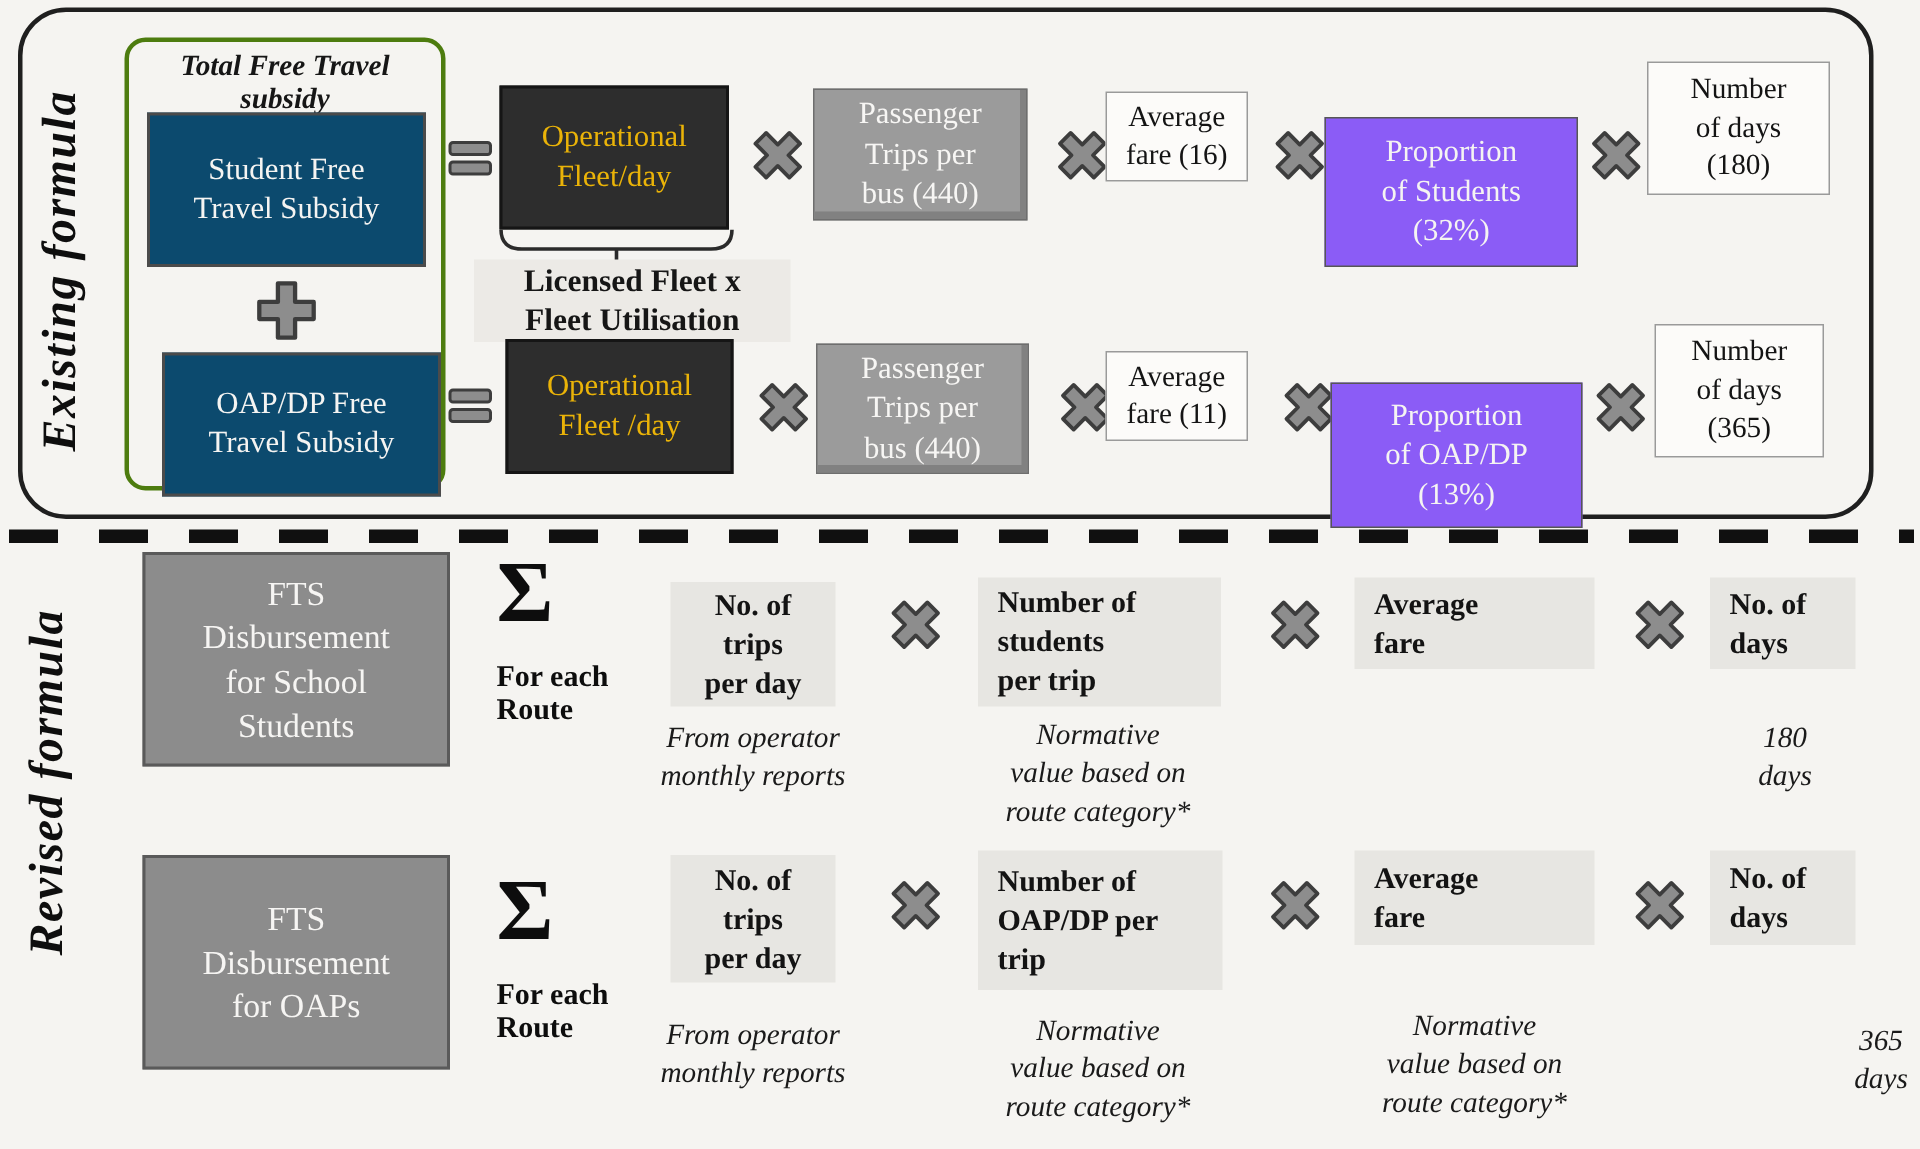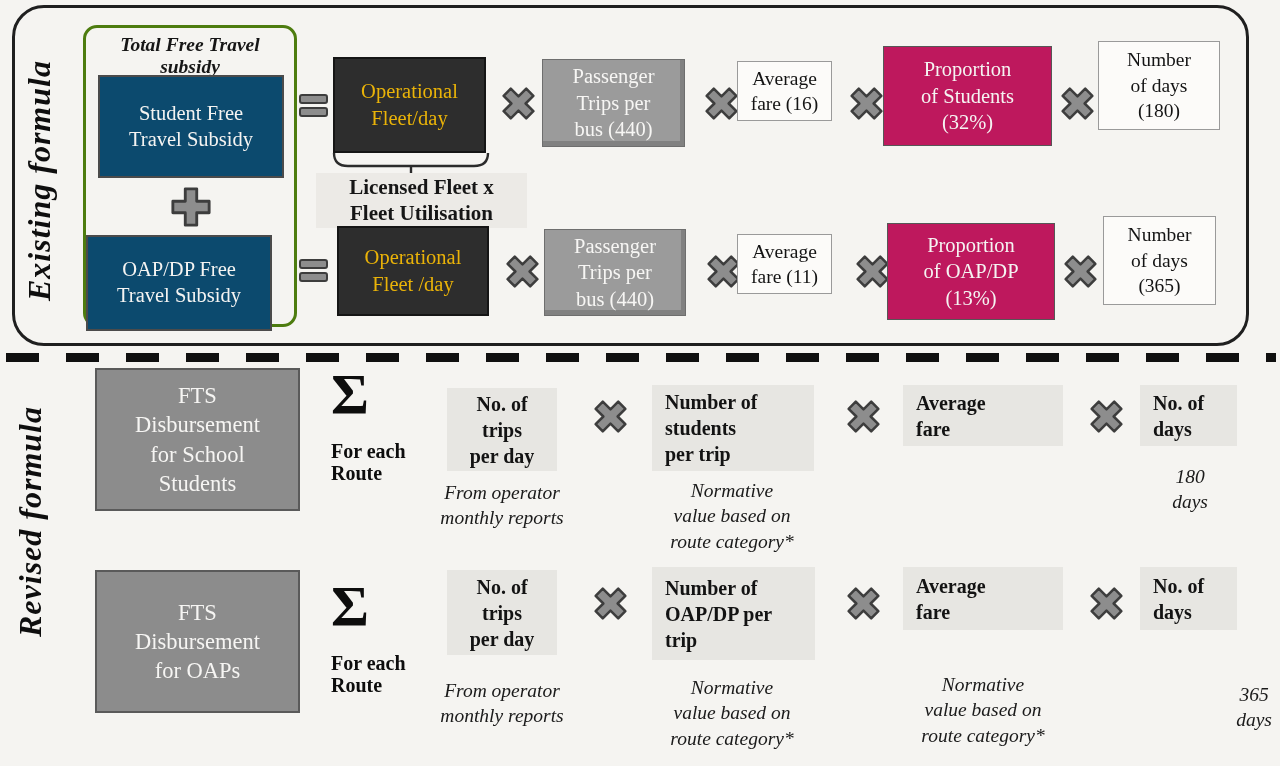--- a/index.html
+++ b/index.html
@@ -22,21 +22,21 @@
   .total-box{
     position:absolute;left:68px;top:17px;width:214px;height:302px;
     border:3px solid #4d7c0f;border-radius:14px;box-sizing:border-box;
   }
   .total-title{margin-top:6px;text-align:center;font-weight:bold;font-style:italic;font-size:19.5px;line-height:1.15;}
   .gbox{display:flex;align-items:center;justify-content:center;text-align:center;box-sizing:border-box;}
   .box-left{background:#0c4a6e;border:2px solid #4b4b4b;color:#f5f4f2;font-size:20.5px;line-height:1.25;}
   .box-dark{background:#2d2d2d;border:2px solid #151515;color:#eab308;font-size:20.5px;line-height:1.3;}
   .box-mid{background:#9b9b9b;border:1px solid #6e6e6e;color:#f7f6f4;font-size:20.5px;line-height:1.3;
            box-shadow:inset -4px -5px 0 rgba(60,60,60,.28);}
-  .box-prop{background:#be185d;border:1px solid #565656;color:#f5f4f2;font-size:20.5px;line-height:1.3;}
+  .box-prop{background:#8b5cf6;border:1px solid #565656;color:#f5f4f2;font-size:20.5px;line-height:1.3;margin-top:32px;}
   .box-white{background:#fcfbf9;border:1.5px solid #9a9a9a;color:#141414;font-size:19.5px;line-height:1.3;}
   .note-hl{background:#eceae6;text-align:center;font-size:21px;line-height:1.22;padding:2px 4px;font-weight:bold;}
   
   .divider{
     position:absolute;left:6px;top:353px;width:1270px;height:9px;
     background:repeating-linear-gradient(90deg,#101010 0 33px,transparent 33px 60px);
   }
   
   .box-result{background:#8c8c8c;border:2px solid #5a5a5a;color:#f6f5f3;font-size:22.5px;line-height:1.3;}
   .box-light{background:#e7e6e2;color:#131313;font-weight:bold;font-size:20px;line-height:1.3;box-sizing:border-box;}
@@ -57,21 +57,21 @@
     <div class="v-label" style="left:6px;top:30px;height:285px;">Existing formula</div>
 
     <div class="total-box">
       <div class="total-title pre">Total Free Travel
 subsidy</div>
       <div class="abs gbox box-left pre" style="left:12px;top:47px;width:186px;height:103px;">Student Free
 Travel Subsidy</div>
       <svg class="abs icon-svg" style="left:84px;top:158px;" width="42" height="42" viewBox="0 0 44 44">
         <path d="M16 3 h12 v13 h13 v12 h-13 v13 h-12 v-13 h-13 v-12 h13 z" fill="#8d8d8d" stroke="#3d3d3d" stroke-width="3" stroke-linejoin="round"></path>
       </svg>
-      <div class="abs gbox box-left pre" style="left:0;top:207px;width:186px;height:96px;">OAP/DP Free
+      <div class="abs gbox box-left pre" style="left:22px;top:207px;width:186px;height:96px;">OAP/DP Free
 Travel Subsidy</div>
     </div>
 
     <svg class="abs icon-svg" style="left:283px;top:84px;" width="32" height="28" viewBox="0 0 32 28">
       <rect x="2" y="3" width="27" height="8" rx="2" fill="#8d8d8d" stroke="#3d3d3d" stroke-width="2"></rect>
       <rect x="2" y="16" width="27" height="8" rx="2" fill="#8d8d8d" stroke="#3d3d3d" stroke-width="2"></rect>
     </svg>
     <div class="abs gbox box-dark pre" style="left:318px;top:49px;width:153px;height:96px;">Operational
 Fleet/day</div>
     <svg class="abs icon-svg" style="left:485px;top:77px;" width="37" height="37" viewBox="0 0 44 44">
@@ -163,21 +163,21 @@
   <svg class="abs icon-svg" style="left:845px;top:398px;" width="37" height="37" viewBox="0 0 44 44">
     <path d="M16 3 h12 v13 h13 v12 h-13 v13 h-12 v-13 h-13 v-12 h13 z" transform="rotate(45 22 22)" fill="#8d8d8d" stroke="#3d3d3d" stroke-width="3" stroke-linejoin="round"></path>
   </svg>
   <div class="abs box-light left pre" style="left:903px;top:385px;width:160px;height:61px;">Average
 fare</div>
   <svg class="abs icon-svg" style="left:1088px;top:398px;" width="37" height="37" viewBox="0 0 44 44">
     <path d="M16 3 h12 v13 h13 v12 h-13 v13 h-12 v-13 h-13 v-12 h13 z" transform="rotate(45 22 22)" fill="#8d8d8d" stroke="#3d3d3d" stroke-width="3" stroke-linejoin="round"></path>
   </svg>
   <div class="abs box-light left pre" style="left:1140px;top:385px;width:97px;height:61px;">No. of
 days</div>
-  <div class="abs note pre" style="left:1150px;top:464px;width:80px;font-family:Liberation Serif, serif;">180
+  <div class="abs note pre" style="left:1150px;top:480px;width:80px;font-family:Liberation Serif, serif;">180
 days</div>
 
   <div class="abs gbox box-result pre" style="left:95px;top:570px;width:205px;height:143px;">FTS
 Disbursement
 for OAPs</div>
   <div class="abs sigma" style="left:331px;top:578px;">Σ</div>
   <div class="abs sigma-label pre" style="left:331px;top:652px;width:100px;">For each
 Route</div>
   <div class="abs gbox box-light center pre" style="left:447px;top:570px;width:110px;height:85px;">No. of
 trips

